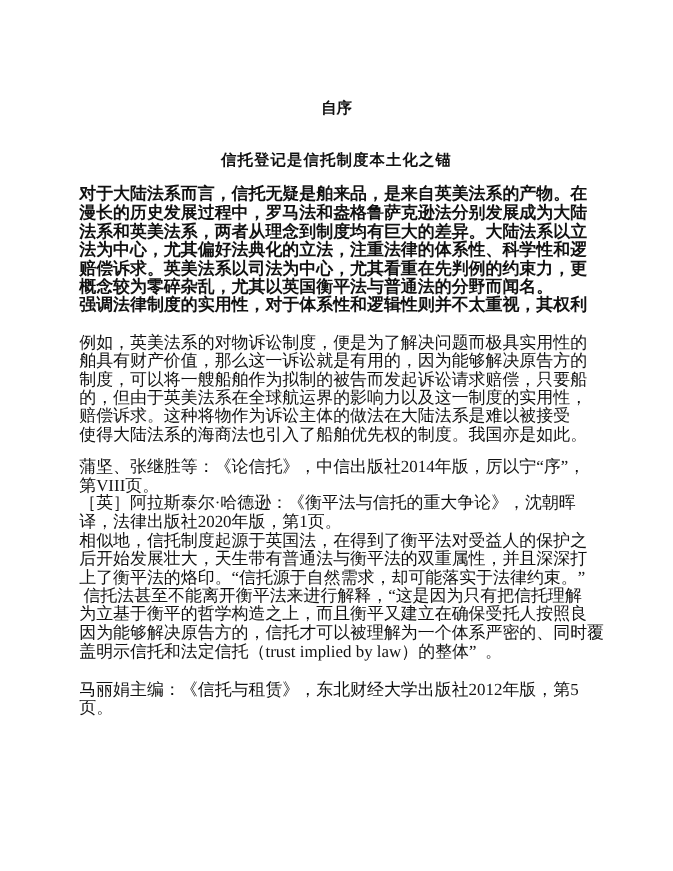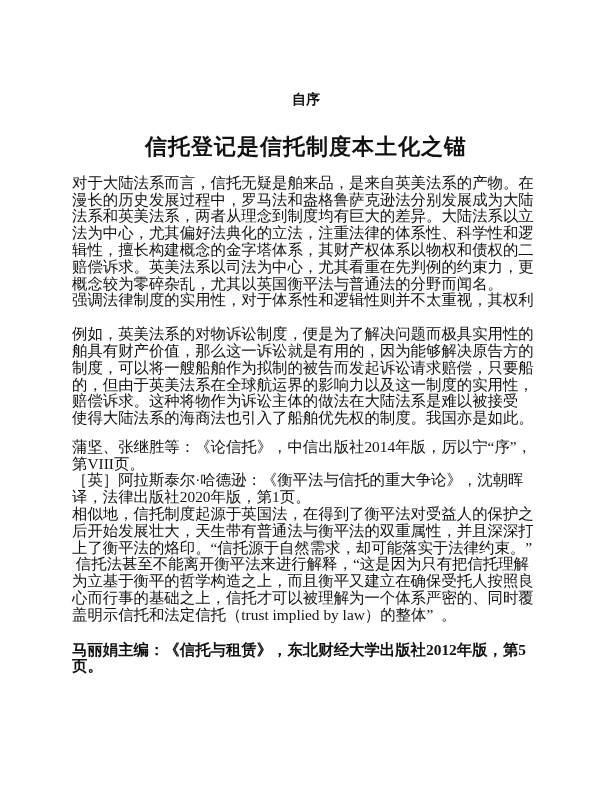--- a/index.html
+++ b/index.html
@@ -21,54 +21,53 @@
     border-radius: 22px;
   }
   .section-label {
     text-align: center;
     font-size: 14px;
     line-height: 16px;
     font-weight: bold;
   }
   .doc-title {
     text-align: center;
-    font-size: 22px;
+    font-size: 14px;
     line-height: 26px;
     font-weight: bold;
     letter-spacing: 1px;
     margin-top: 26px;
   }
   .para {
     font-size: 15.4px;
     line-height: 16.8px;
   }
   .para .line {
     white-space: pre;       
   }
-  .para1 { margin-top: 8px; }
+  .para1 { margin-top: 8px; font-weight: bold; }
   .para2 { margin-top: 17px; }
   .footnote1 { margin-top: 12px; }
   .para3 { }
-  .footnote2 { margin-top: 18px; font-weight: bold; }
+  .footnote2 { margin-top: 18px; }
 </style>
 </head>
 <body>
 
 <div class="page">
 
   <div class="section-label">自序</div>
 
   <h1 class="doc-title">信托登记是信托制度本土化之锚</h1>
 
   <div class="para para1">
       <div class="line">对于大陆法系而言，信托无疑是舶来品，是来自英美法系的产物。在</div>
       <div class="line">漫长的历史发展过程中，罗马法和盎格鲁萨克逊法分别发展成为大陆</div>
       <div class="line">法系和英美法系，两者从理念到制度均有巨大的差异。大陆法系以立</div>
       <div class="line">法为中心，尤其偏好法典化的立法，注重法律的体系性、科学性和逻</div>
-      <div class="line">辑性，擅长构建概念的金字塔体系，其财产权体系以物权和债权的二</div>
       <div class="line">赔偿诉求。英美法系以司法为中心，尤其看重在先判例的约束力，更</div>
       <div class="line">概念较为零碎杂乱，尤其以英国衡平法与普通法的分野而闻名。</div>
       <div class="line">强调法律制度的实用性，对于体系性和逻辑性则并不太重视，其权利</div>
     </div>
 
   <div class="para para2">
       <div class="line">例如，英美法系的对物诉讼制度，便是为了解决问题而极具实用性的</div>
       <div class="line">舶具有财产价值，那么这一诉讼就是有用的，因为能够解决原告方的</div>
       <div class="line">制度，可以将一艘船舶作为拟制的被告而发起诉讼请求赔偿，只要船</div>
       <div class="line">的，但由于英美法系在全球航运界的影响力以及这一制度的实用性，</div>
@@ -82,21 +81,21 @@
       <div class="line">［英］阿拉斯泰尔·哈德逊：《衡平法与信托的重大争论》，沈朝晖</div>
       <div class="line">译，法律出版社2020年版，第1页。</div>
     </div>
 
   <div class="para para3">
       <div class="line">相似地，信托制度起源于英国法，在得到了衡平法对受益人的保护之</div>
       <div class="line">后开始发展壮大，天生带有普通法与衡平法的双重属性，并且深深打</div>
       <div class="line">上了衡平法的烙印。“信托源于自然需求，却可能落实于法律约束。”</div>
       <div class="line"> 信托法甚至不能离开衡平法来进行解释，“这是因为只有把信托理解</div>
       <div class="line">为立基于衡平的哲学构造之上，而且衡平又建立在确保受托人按照良</div>
-      <div class="line">心而行事的基础之上，信托才可以被理解为一个体系严密的、同时覆</div>
+      <div class="line">因为能够解决原告方的，信托才可以被理解为一个体系严密的、同时覆</div>
       <div class="line">盖明示信托和法定信托（trust implied by law）的整体”  。</div>
     </div>
 
   <div class="para footnote2">
       <div class="line">马丽娟主编：《信托与租赁》，东北财经大学出版社2012年版，第5</div>
       <div class="line">页。</div>
     </div>
 
 </div>
 

